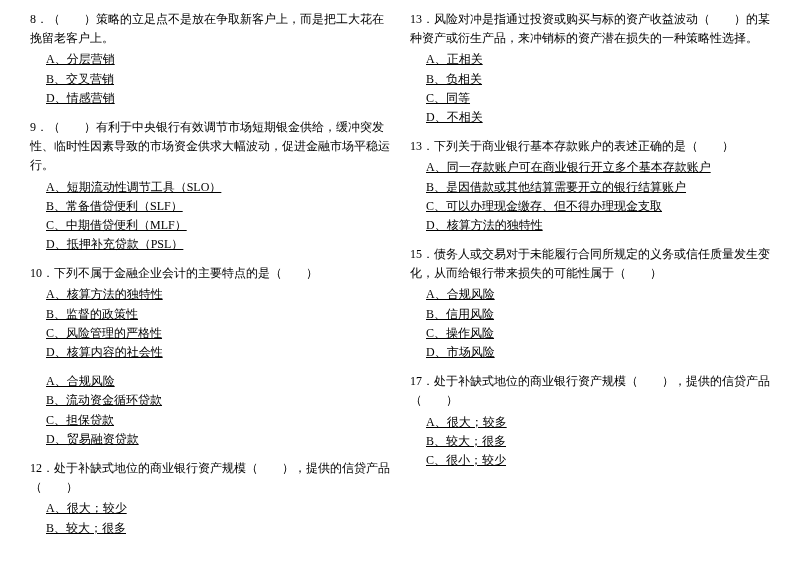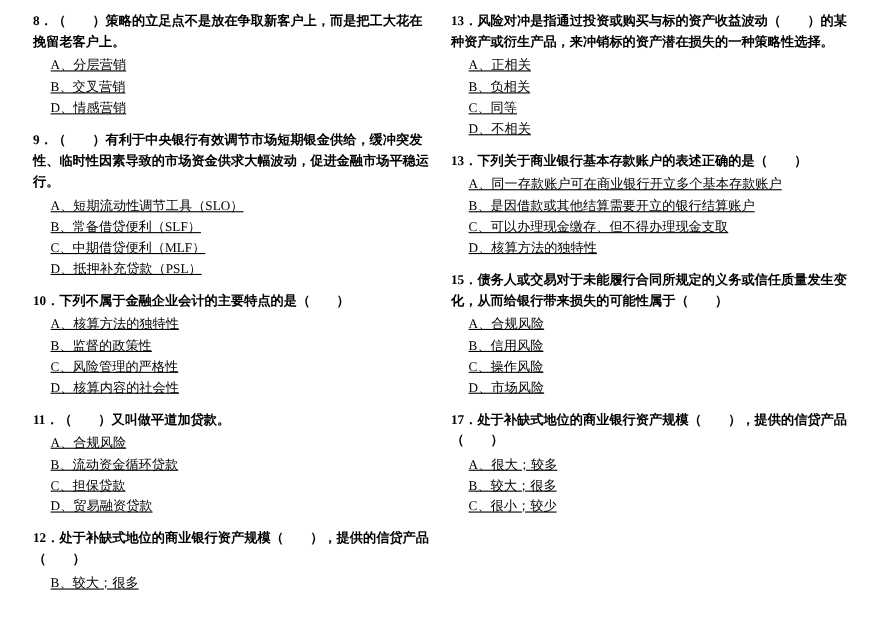--- a/index.html
+++ b/index.html
@@ -23,21 +23,20 @@
     .column {
       flex: 1;
     }
     .question {
       margin-bottom: 10px;
     }
     .question-title {
       line-height: 1.6;
       text-indent: 0;
       margin-bottom: 2px;
-      font-weight: bold;
     }
     .option {
       padding-left: 16px;
       line-height: 1.6;
       text-decoration: underline;
     }
   </style>
 </head>
 <body>
 
@@ -57,28 +56,28 @@
         <div class="option">D、抵押补充贷款（PSL）</div>
       </div>
       <div class="question">
         <div class="question-title">10．下列不属于金融企业会计的主要特点的是（　　）</div>
         <div class="option">A、核算方法的独特性</div>
         <div class="option">B、监督的政策性</div>
         <div class="option">C、风险管理的严格性</div>
         <div class="option">D、核算内容的社会性</div>
       </div>
       <div class="question">
-        <div class="question-title">11．（　　）又叫做平道加贷款。</div>
         <div class="option">A、合规风险</div>
         <div class="option">B、流动资金循环贷款</div>
         <div class="option">C、担保贷款</div>
         <div class="option">D、贸易融资贷款</div>
       </div>
       <div class="question">
         <div class="question-title">12．处于补缺式地位的商业银行资产规模（　　），提供的信贷产品（　　）</div>
+        <div class="option">A、很大；较少</div>
         <div class="option">B、较大；很多</div>
       </div>
     </div>
   <div class="column" id="right-col">
       <div class="question">
         <div class="question-title">13．风险对冲是指通过投资或购买与标的资产收益波动（　　）的某种资产或衍生产品，来冲销标的资产潜在损失的一种策略性选择。</div>
         <div class="option">A、正相关</div>
         <div class="option">B、负相关</div>
         <div class="option">C、同等</div>
         <div class="option">D、不相关</div>

